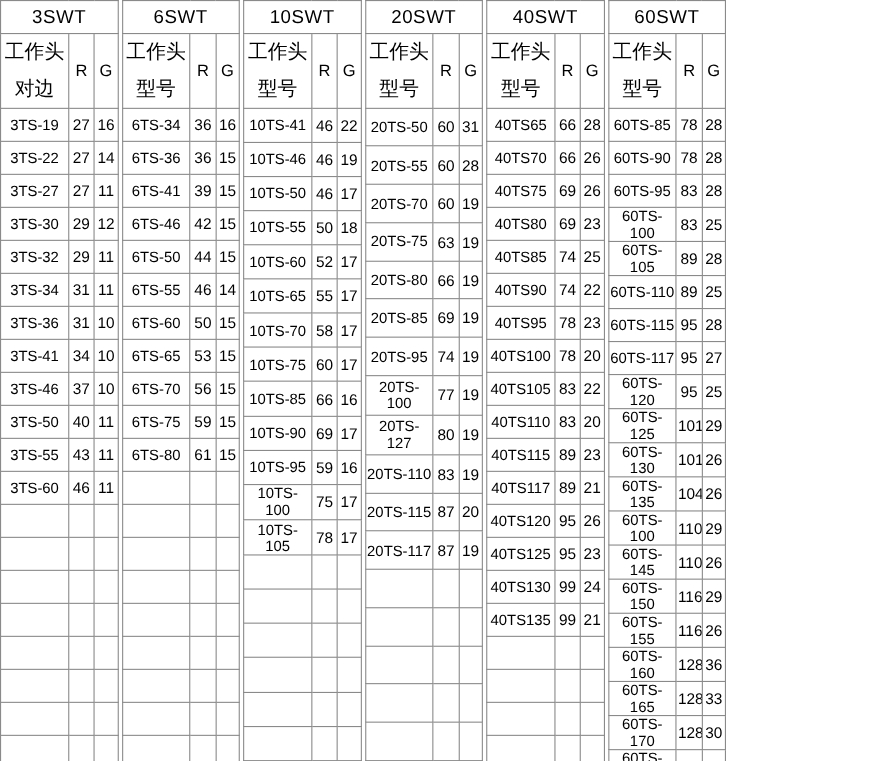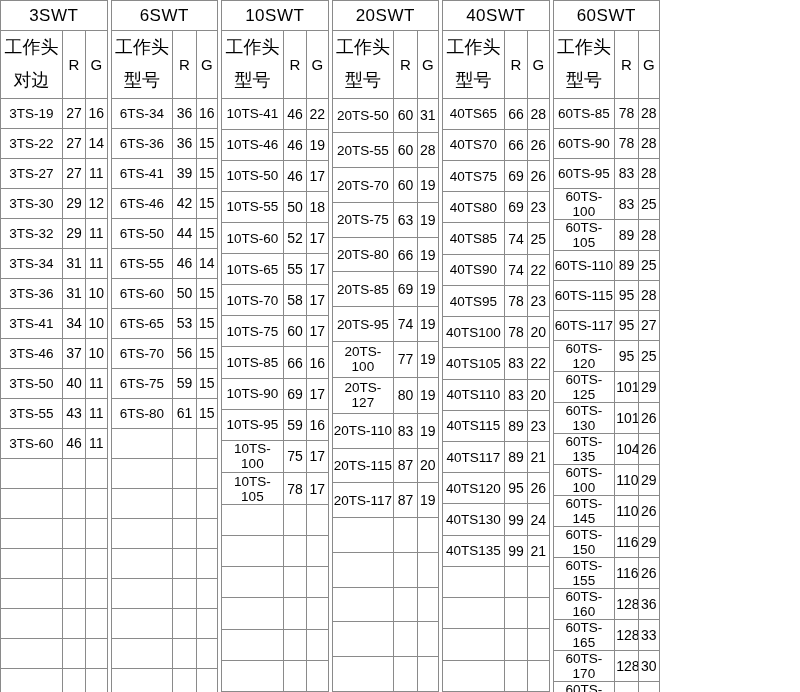--- a/index.html
+++ b/index.html
@@ -597,20 +597,25 @@
             <td class="model-cell">40TS117</td>
             <td>89</td>
             <td>21</td>
           </tr>
           <tr>
             <td class="model-cell">40TS120</td>
             <td>95</td>
             <td>26</td>
           </tr>
           <tr>
+            <td class="model-cell">40TS125</td>
+            <td>95</td>
+            <td>23</td>
+          </tr>
+          <tr>
             <td class="model-cell">40TS130</td>
             <td>99</td>
             <td>24</td>
           </tr>
           <tr>
             <td class="model-cell">40TS135</td>
             <td>99</td>
             <td>21</td>
           </tr>
           <tr>

